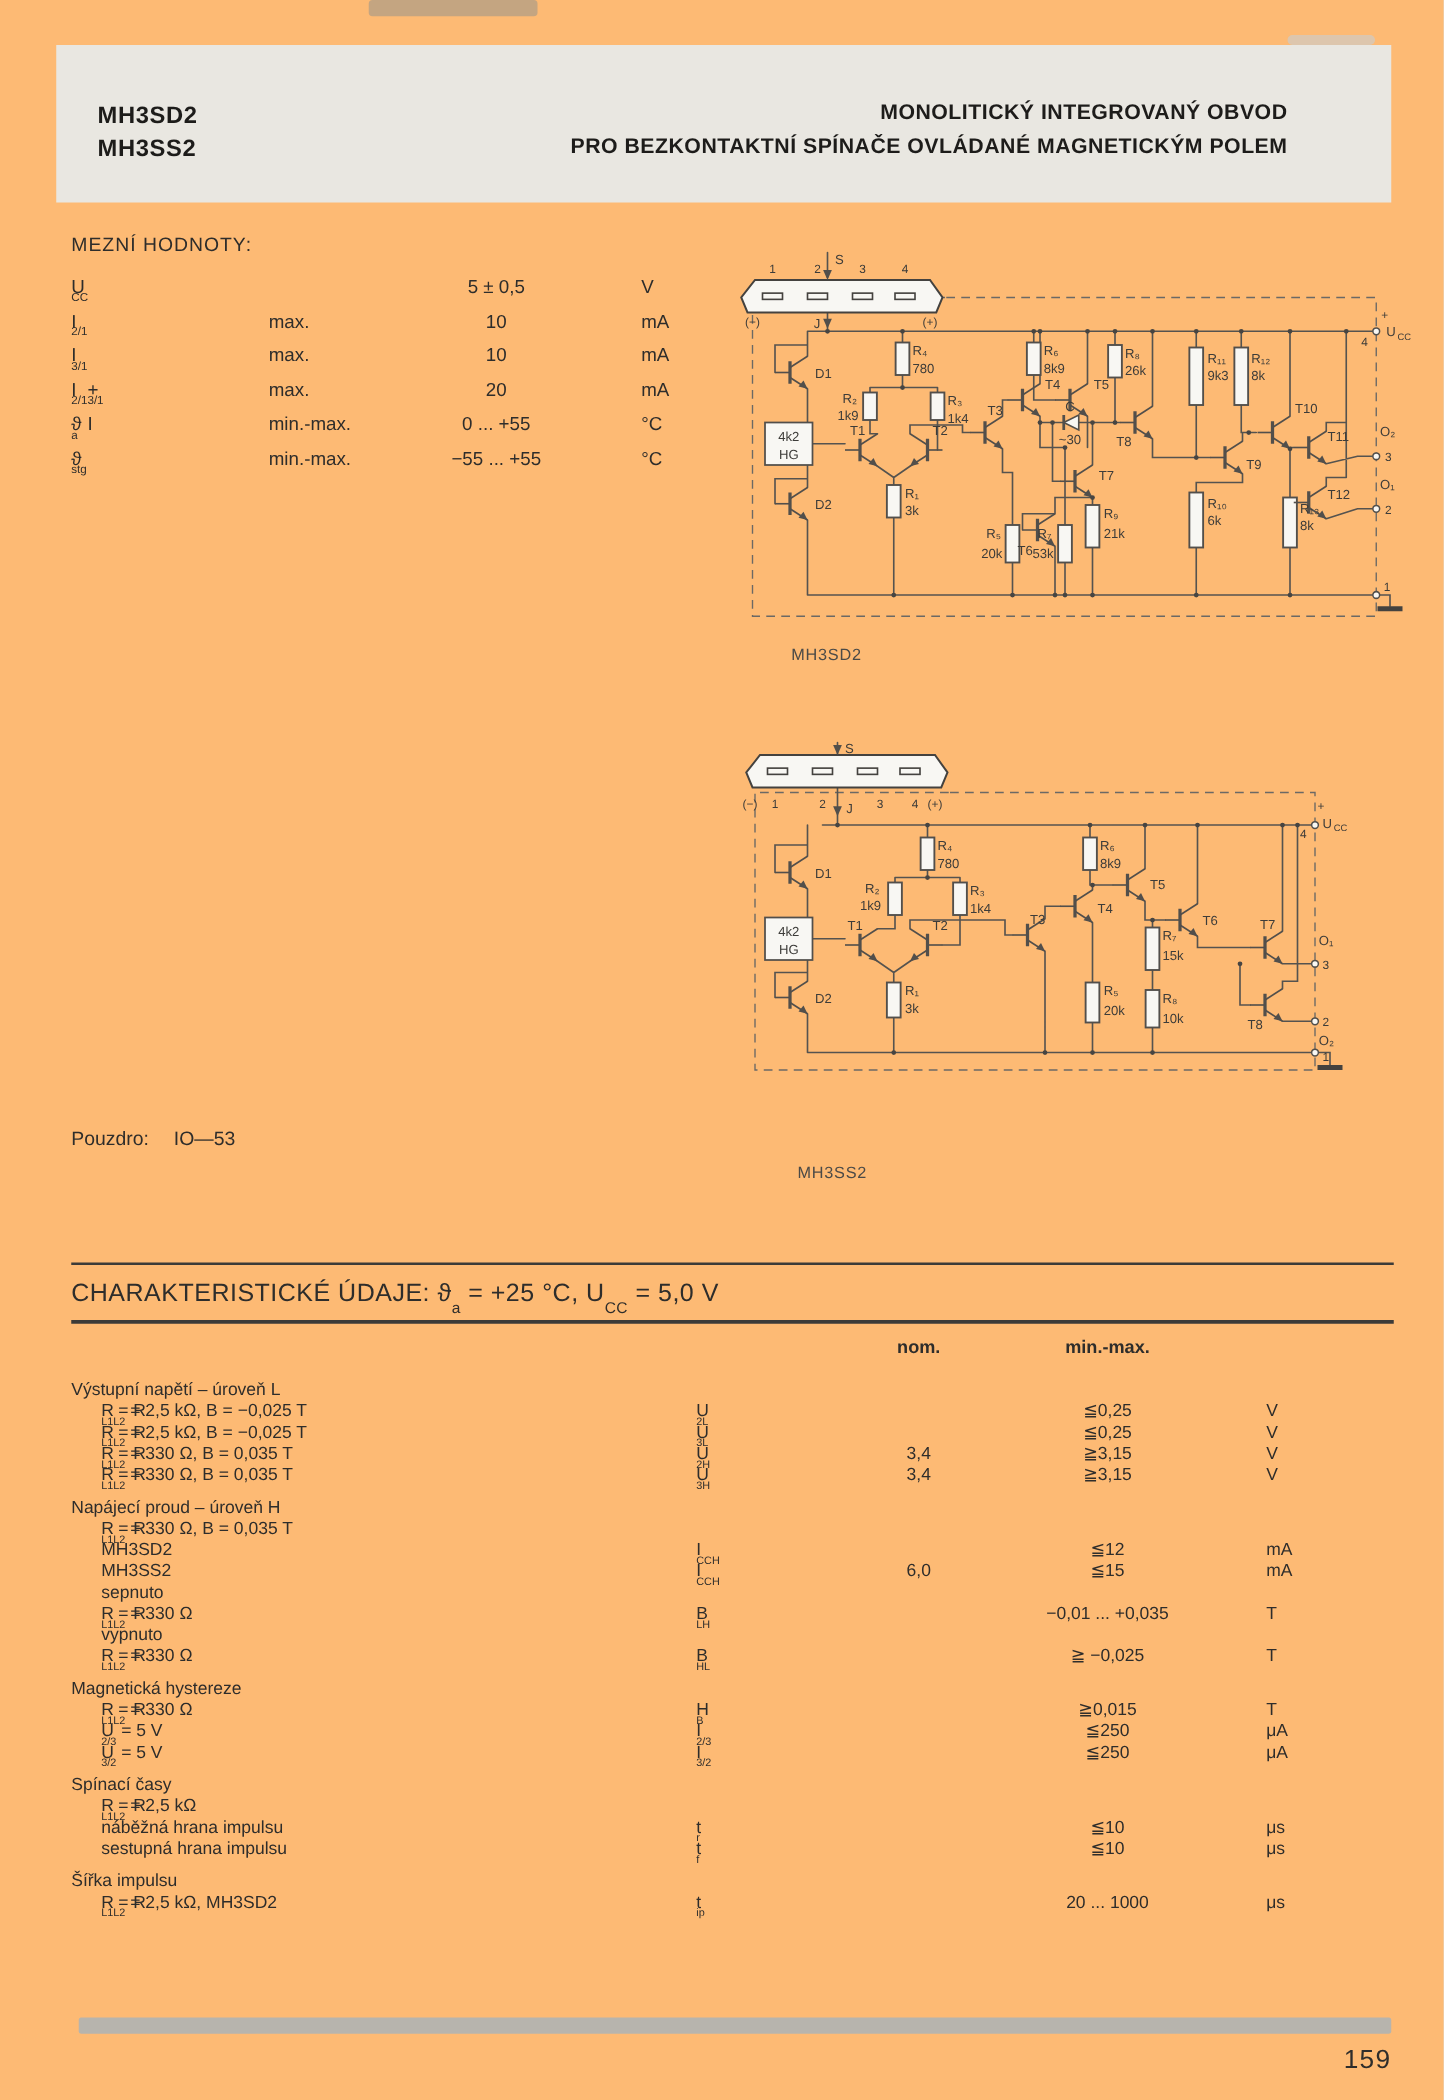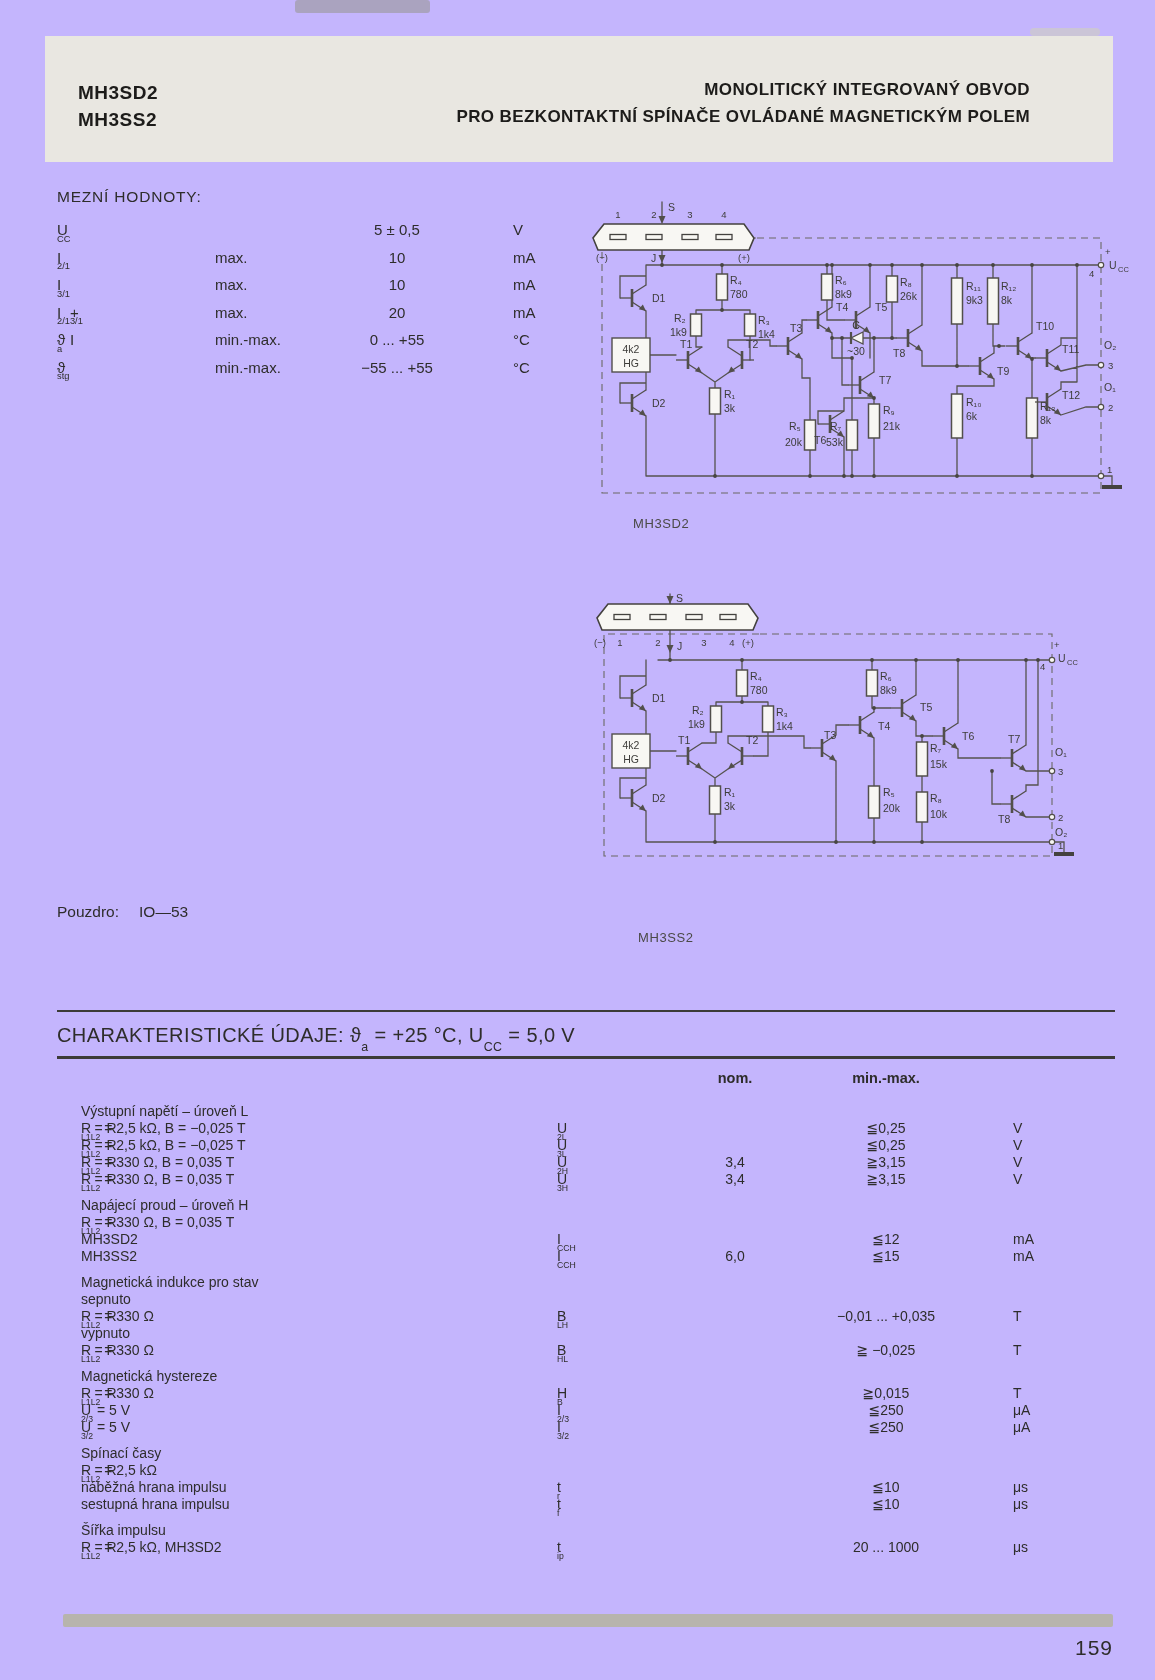--- a/index.html
+++ b/index.html
@@ -1,16 +1,16 @@
 <!DOCTYPE html>
 <html><head>
 <meta charset="utf-8">
 <style>
   html,body{margin:0;padding:0;background:#e0ded9;}
-  .page{position:relative;width:1155px;height:1680px;background:#c4b5fd;
+  .page{position:relative;width:1155px;height:1680px;background:#fdba74;
         font-family:"Liberation Sans","DejaVu Sans",sans-serif;color:#2e2d2b;overflow:hidden;}
   .abs{position:absolute;}
   sub{font-size:0.62em;position:relative;top:0.32em;line-height:0;}
   
   .band{position:absolute;left:45px;top:36px;width:1068px;height:126px;background:#e9e7e1;}
   .smudge1{position:absolute;left:295px;top:0;width:135px;height:13px;background:#96938c;opacity:.55;border-radius:3px;}
   .smudge2{position:absolute;left:1030px;top:28px;width:70px;height:8px;background:#cfccc6;opacity:.7;border-radius:4px;}
   .pn{position:absolute;left:78px;font-size:19px;font-weight:bold;letter-spacing:.5px;color:#1d1c1a;}
   .ttl{position:absolute;left:330px;width:700px;text-align:right;font-size:17px;font-weight:bold;letter-spacing:.4px;color:#1d1c1a;}
   
@@ -24,21 +24,21 @@
   .l-unit{left:456px;}
   
   .cap{position:absolute;font-size:13px;color:#4b4a47;letter-spacing:.6px;}
   #pouzdro{position:absolute;left:57px;top:903px;font-size:15.5px;}
   #pouzdro .pv{margin-left:20px;}
   
   .rule{position:absolute;left:57px;width:1058px;background:#3c3b38;}
   #char-title{position:absolute;left:57px;top:1024px;font-size:20px;letter-spacing:.4px;}
   .colhead{position:absolute;top:1070px;font-weight:bold;font-size:14.5px;text-align:center;}
   #char-rows{position:absolute;left:57px;top:1094px;width:1062px;}
-  .cg-label{margin-top:9px;font-size:14px;line-height:17px;margin-left:24px;}
+  .cg-label{margin-top:9px;font-size:14px;line-height:17px;}
   .crow{position:relative;height:17px;font-size:14px;line-height:17px;}
   .crow span{position:absolute;}
   .c-cond{left:24px;white-space:pre;}
   .c-sym{left:500px;}
   .c-nom{left:630px;width:96px;text-align:center;}
   .c-mm{left:745px;width:168px;text-align:center;}
   .c-unit{left:956px;}
   
   .botbar{position:absolute;left:63px;top:1614px;width:1050px;height:13px;background:#b7b4ad;border-radius:2px;}
   #pageno{position:absolute;left:1075px;top:1636px;font-size:21px;letter-spacing:1px;color:#2e2d2b;}
@@ -497,21 +497,20 @@
     <span class="c-mm">≦12</span>
     <span class="c-unit">mA</span>
   </div>
       <div class="crow">
     <span class="c-cond"><span>MH3SS2</span></span>
     <span class="c-sym"><span>I</span><sub>CCH</sub></span>
     <span class="c-nom">6,0</span>
     <span class="c-mm">≦15</span>
     <span class="c-unit">mA</span>
   </div>
-      <div class="cg-label">Magnetická indukce pro stav</div>
       <div class="crow">
     <span class="c-cond"><span>sepnuto</span></span>
     <span class="c-sym"></span>
     <span class="c-nom"></span>
     <span class="c-mm"></span>
     <span class="c-unit"></span>
   </div>
       <div class="crow">
     <span class="c-cond"><span>R</span><sub>L1</sub><span> = R</span><sub>L2</sub><span> = 330 Ω</span></span>
     <span class="c-sym"><span>B</span><sub>LH</sub></span>

